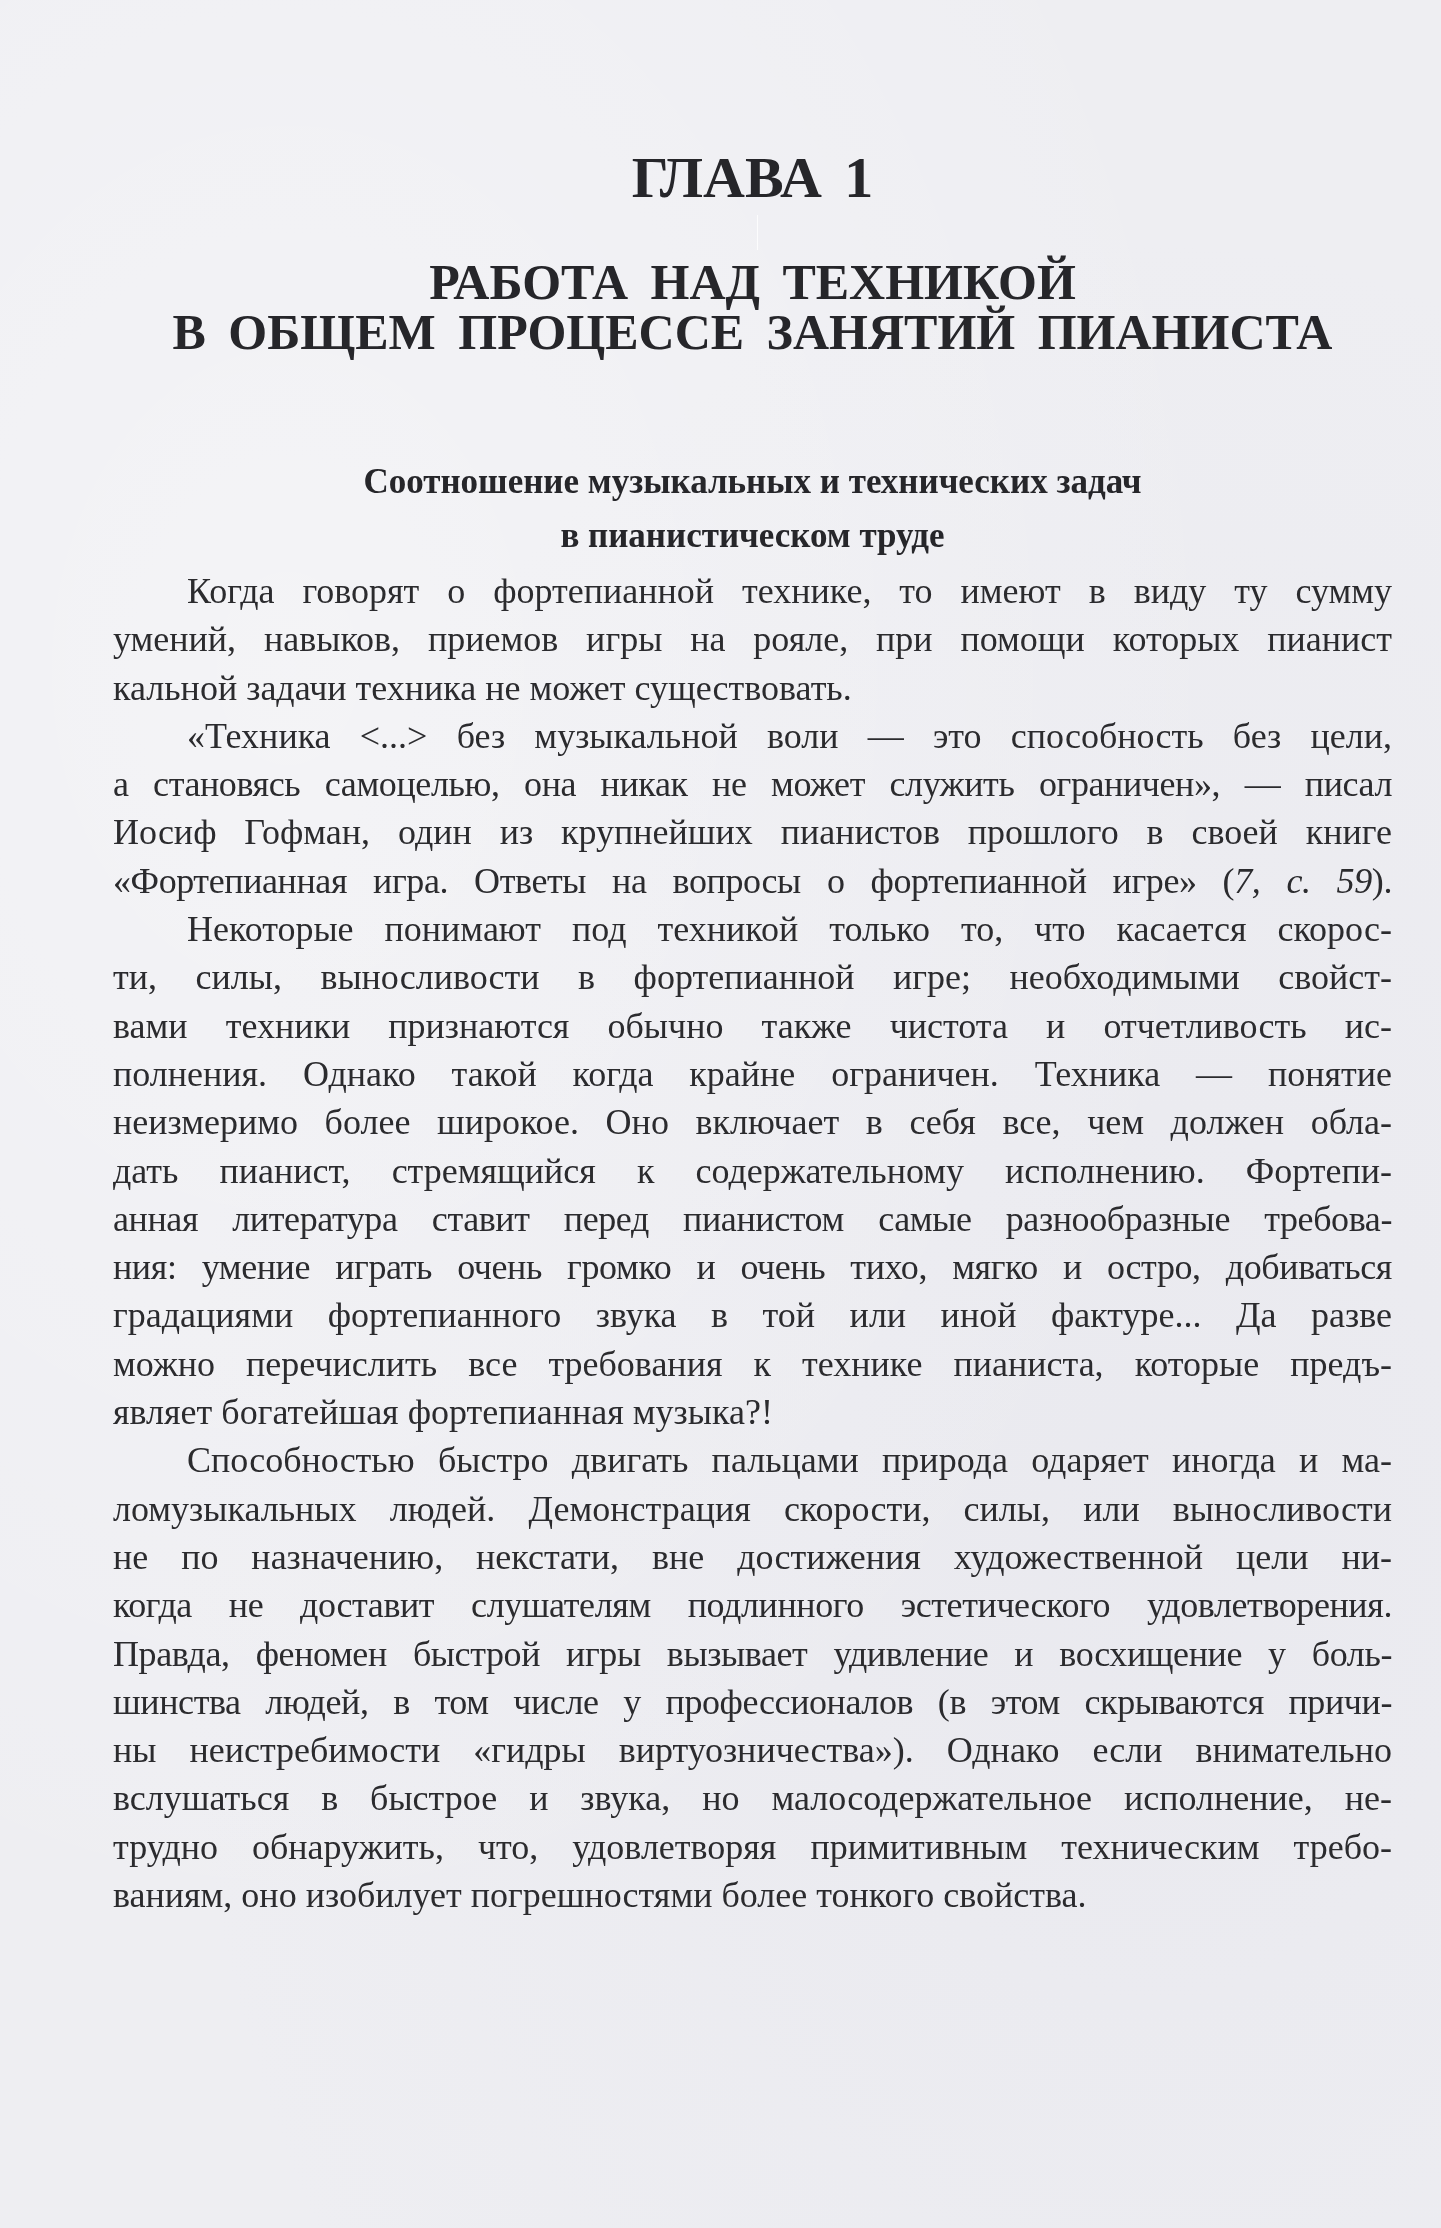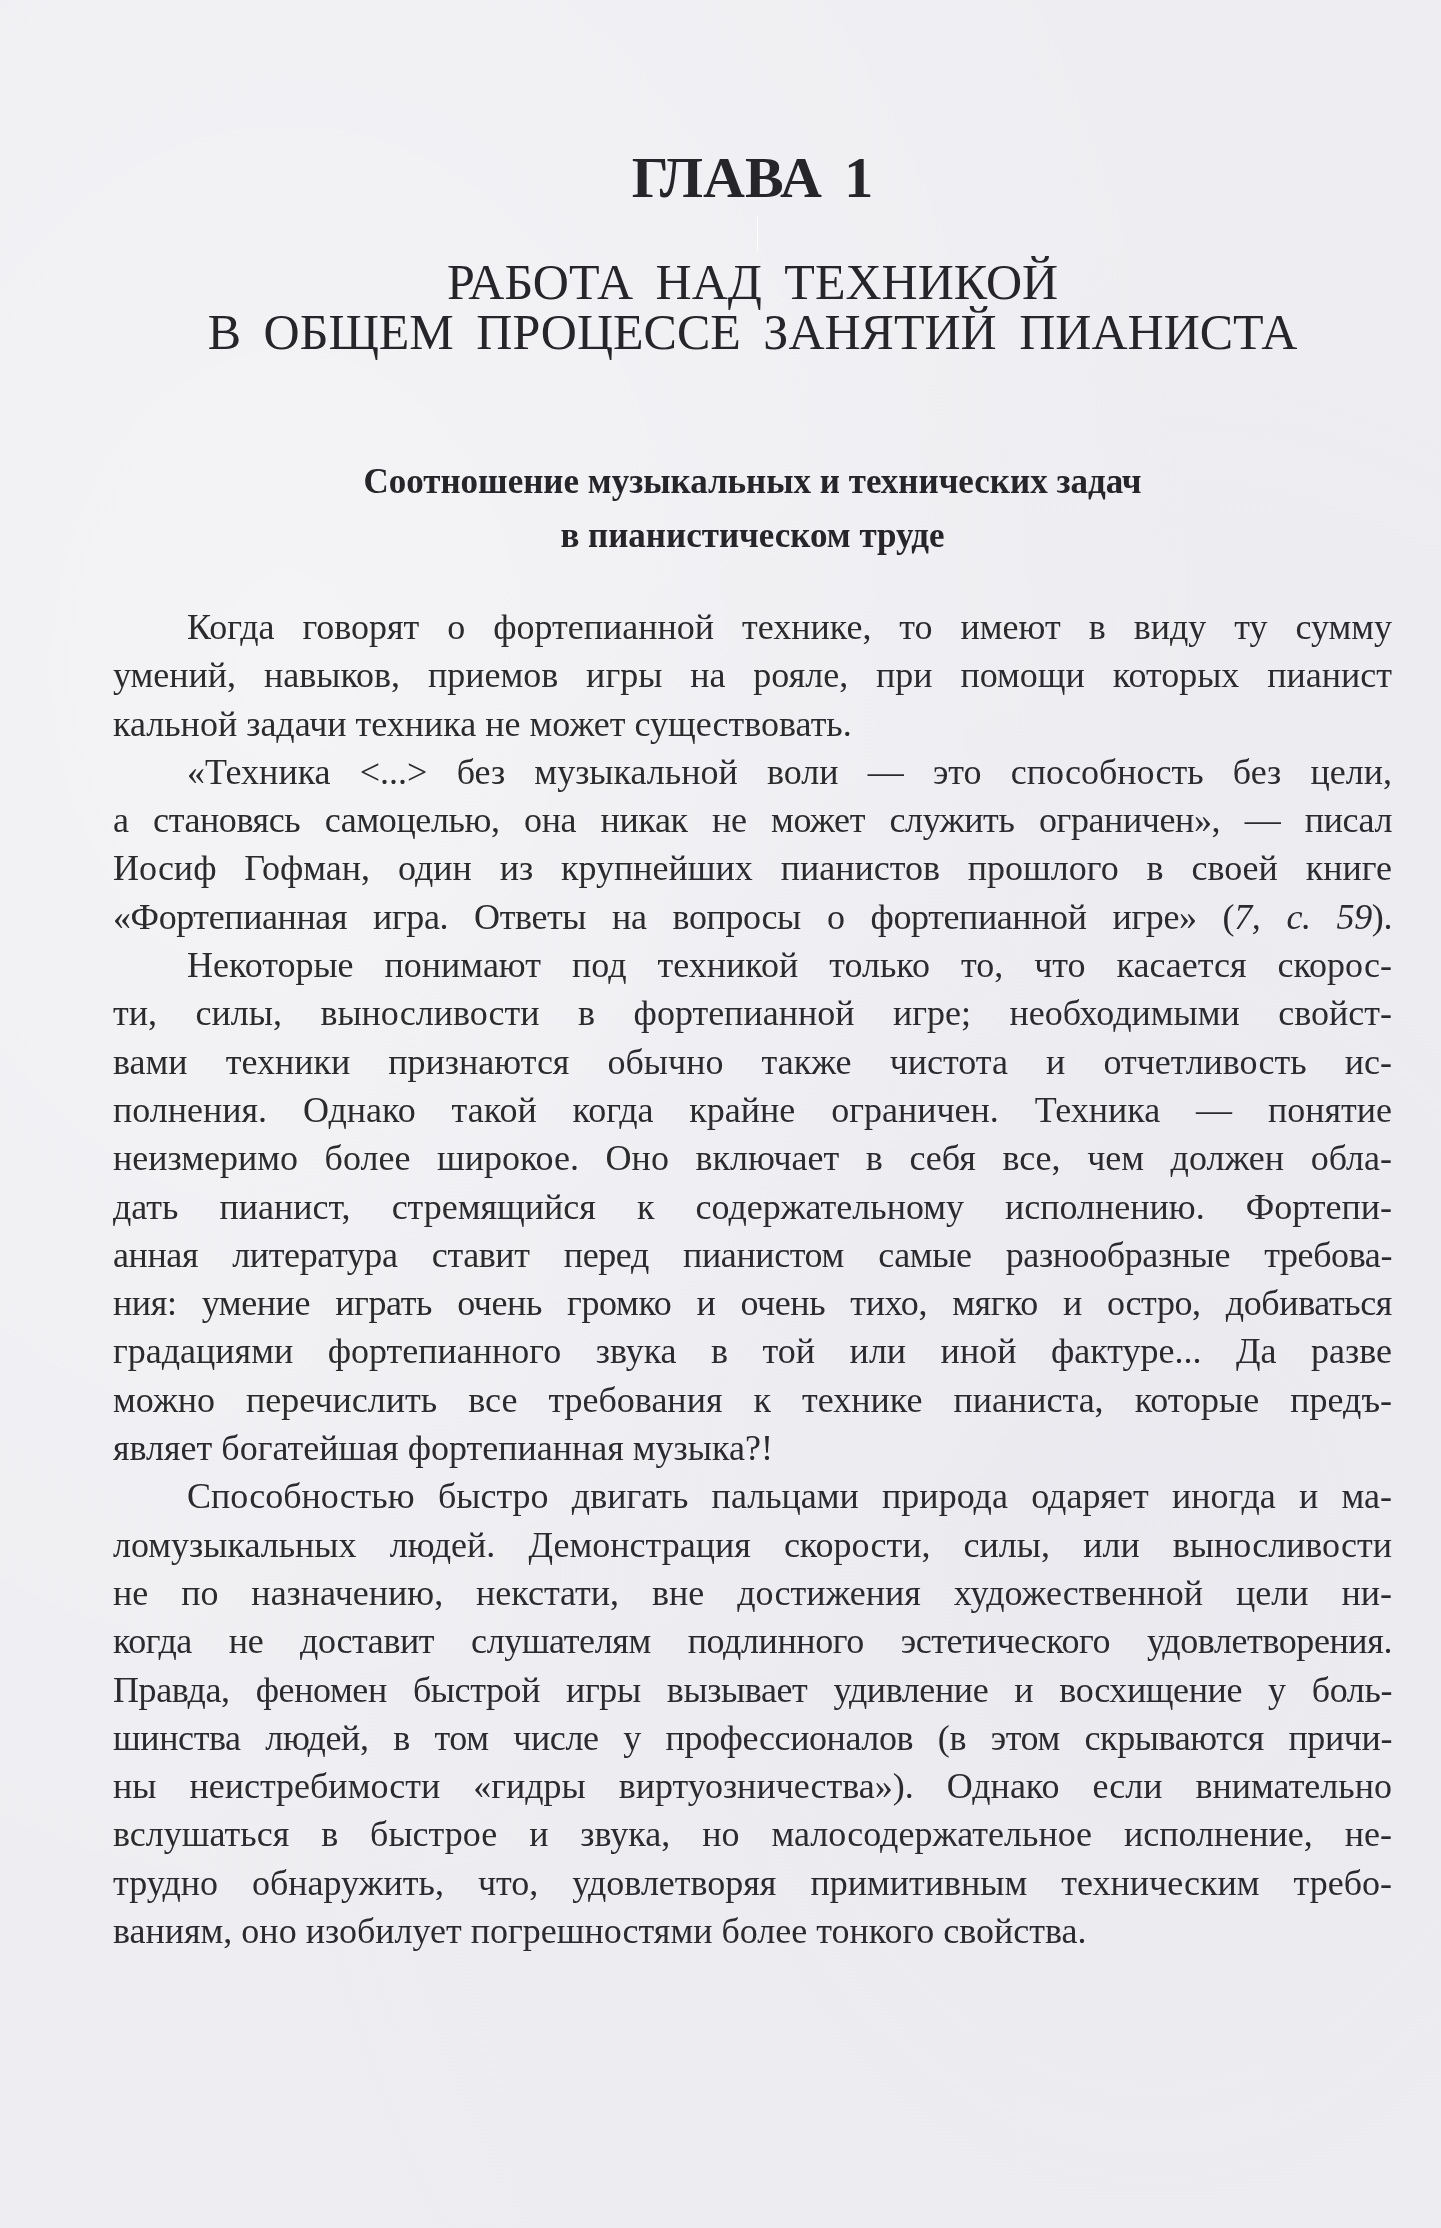--- a/index.html
+++ b/index.html
@@ -12,31 +12,31 @@
     color: #2b2b2e;
     font-family: "Liberation Serif", "DejaVu Serif", serif;
   }
   .page { position: absolute; left: 0; top: 0; width: 1441px; height: 2228px; }
   .center-block { position: absolute; left: 113px; width: 1279px; text-align: center; }
   .chapter-label {
     top: 149px; font-size: 58px; line-height: 58px; font-weight: bold;
     word-spacing: 8px; color: #26262a;
   }
   .chapter-title {
-    top: 257px; font-size: 50px; line-height: 50px; font-weight: normal;
+    top: 257px; font-size: 50px; line-height: 50px; font-weight: bold;
     word-spacing: 10px; color: #26262a;
   }
   .section-title {
     top: 464px; font-size: 35px; line-height: 48px; font-weight: bold; color: #26262a;
   }
   .section-title .ln, .chapter-title .ln { display: block; }
   .section-title .ln:first-child { line-height: 35px; margin-bottom: 13px; }
   .body-text {
     position: absolute; left: 113px; top: 567px; width: 1279px;
-    font-size: 36px; line-height: 48.3px; color: #2b2b2e; margin-top: 36px;
+    font-size: 36px; line-height: 48.3px; color: #2b2b2e;
   }
   .line {
     display: block; white-space: nowrap; height: 48.3px;
     text-align: justify; text-align-last: justify;
   }
   .line.last { text-align: left; text-align-last: left; }
   .line.indent { padding-left: 74px; }
   .line.full-last { text-align-last: justify; }
   .line.tight { letter-spacing: -0.4px; }
   em { font-style: italic; }

